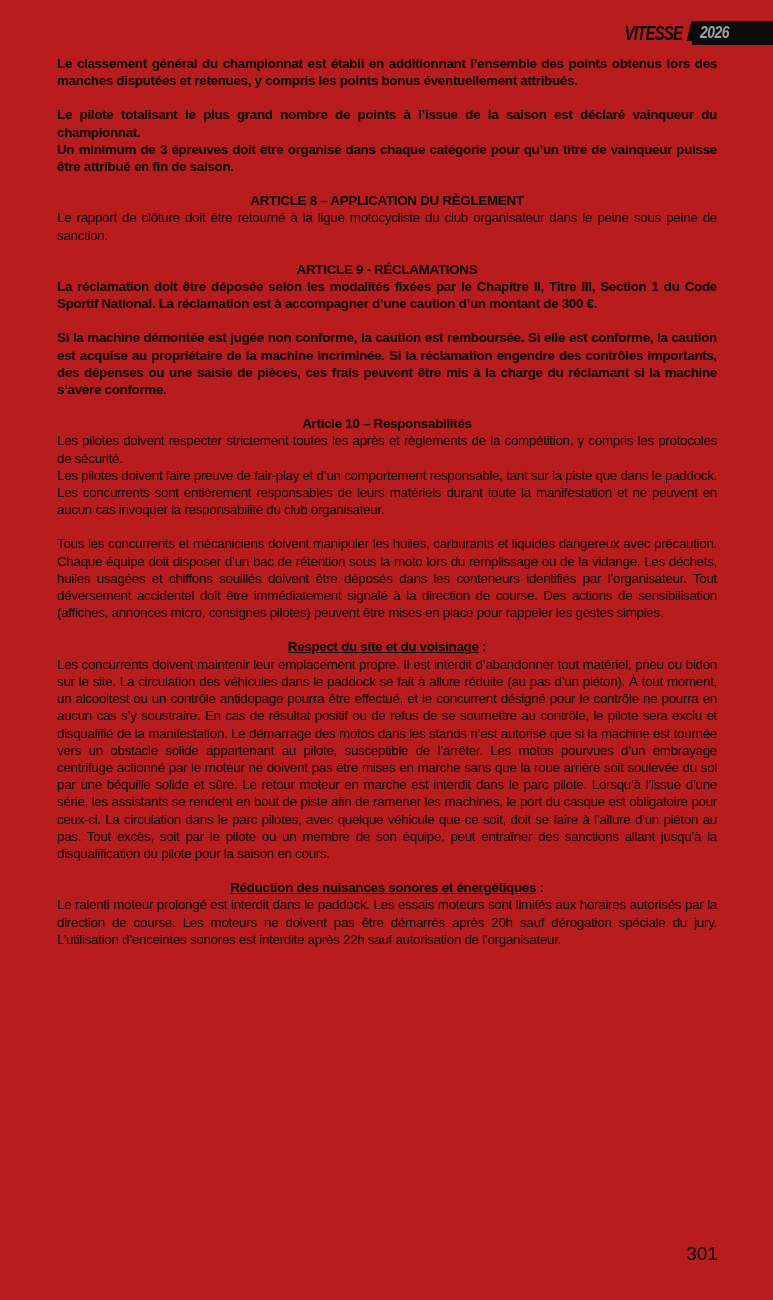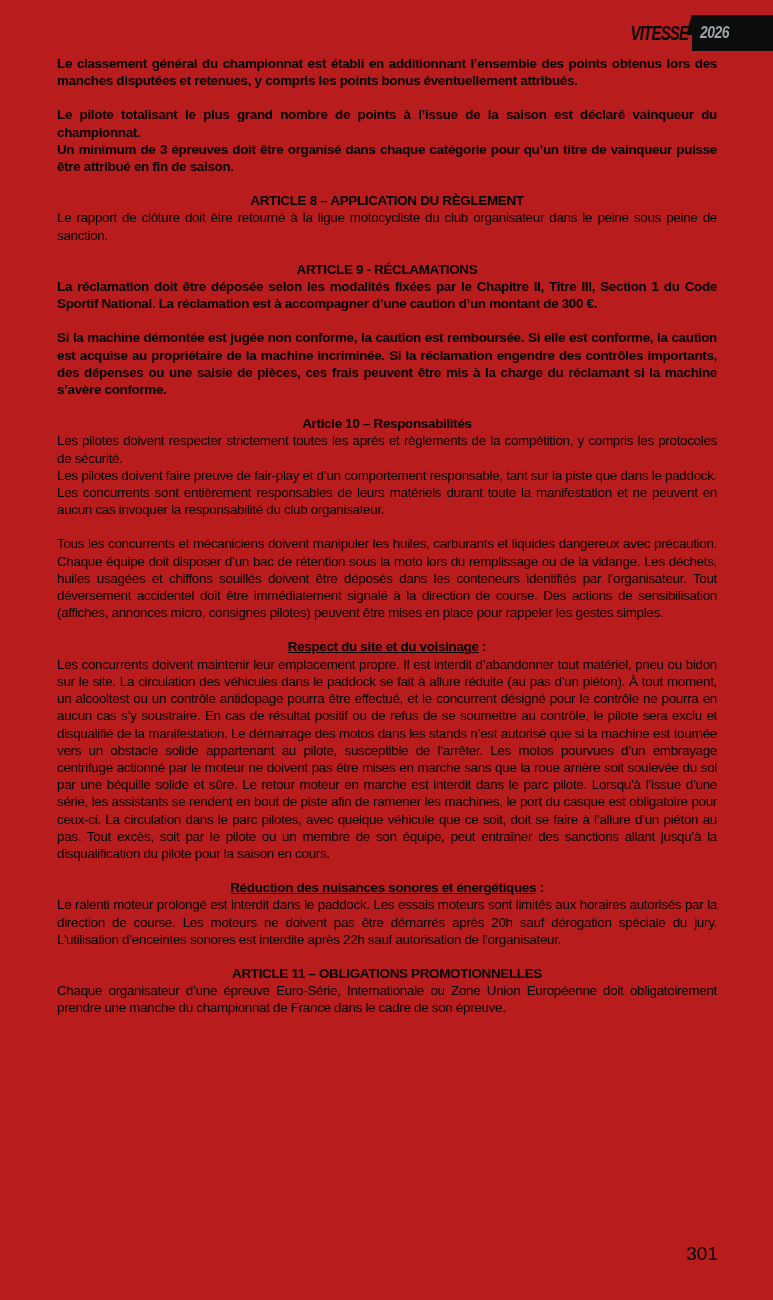--- a/index.html
+++ b/index.html
@@ -14,22 +14,22 @@
   .masthead {
     position:absolute; top:23px; left:0; width:100%; height:20px;
     display:flex; align-items:center; justify-content:flex-end;
   }
   .logo-wordmark {
     font-style:italic; font-weight:bold; font-size:21px; line-height:20px;
     letter-spacing:-1.2px; color:#0a0a0a; white-space:nowrap;
     transform:scaleX(0.72); transform-origin:100% 50%;
   }
   .logo-year-bar {
-    position:relative; height:36px; width:81px; background:#0c0c0c;
-    display:flex; align-items:center; padding-left:8px; margin-left:4px;
+    position:relative; height:24px; width:81px; background:#0c0c0c;
+    display:flex; align-items:center; padding-left:8px; margin-left:10px;
   }
   .logo-year-bar::before {
     content:""; position:absolute; left:-3px; top:0; width:8px; height:20px;
     background:#0c0c0c; transform:skewX(-14deg);
   }
   .logo-year {
     font-style:italic; font-weight:bold; font-size:17px; line-height:20px;
     letter-spacing:-0.6px; color:#9ba4a7;
     transform:scaleX(0.82); transform-origin:0 50%;
   }
@@ -100,22 +100,18 @@
     <div class="blk">
       <div class="h"><span class="hu-name">Respect du site et du voisinage</span><span class="hu-colon"> :</span></div>
       <div>Les concurrents doivent maintenir leur emplacement propre. Il est interdit d’abandonner tout matériel, pneu ou bidon sur le site. La circulation des véhicules dans le paddock se fait à allure réduite (au pas d’un piéton). À tout moment, un alcooltest ou un contrôle antidopage pourra être effectué, et le concurrent désigné pour le contrôle ne pourra en aucun cas s’y soustraire. En cas de résultat positif ou de refus de se soumettre au contrôle, le pilote sera exclu et disqualifié de la manifestation. Le démarrage des motos dans les stands n’est autorisé que si la machine est tournée vers un obstacle solide appartenant au pilote, susceptible de l’arrêter. Les motos pourvues d’un embrayage centrifuge actionné par le moteur ne doivent pas être mises en marche sans que la roue arrière soit soulevée du sol par une béquille solide et sûre. Le retour moteur en marche est interdit dans le parc pilote. Lorsqu’à l’issue d’une série, les assistants se rendent en bout de piste afin de ramener les machines, le port du casque est obligatoire pour ceux-ci. La circulation dans le parc pilotes, avec quelque véhicule que ce soit, doit se faire à l’allure d’un piéton au pas. Tout excès, soit par le pilote ou un membre de son équipe, peut entraîner des sanctions allant jusqu’à la disqualification du pilote pour la saison en cours.</div>
     </div>
 
     <div class="blk">
       <div class="h"><span class="hu-name">Réduction des nuisances sonores et énergétiques</span><span class="hu-colon"> :</span></div>
       <div>Le ralenti moteur prolongé est interdit dans le paddock. Les essais moteurs sont limités aux horaires autori­sés par la direction de course. Les moteurs ne doivent pas être démarrés après 20h sauf dérogation spéciale du jury. L’utilisation d’enceintes sonores est interdite après 22h sauf autorisation de l’organisateur.</div>
     </div>
 
-    <div class="blk">
-      <div class="h">ARTICLE 11 – OBLIGATIONS PROMOTIONNELLES</div>
-      <div>Chaque organisateur d’une épreuve Euro-Série, Internationale ou Zone Union Européenne doit obligatoire­ment prendre une manche du championnat de France dans le cadre de son épreuve.</div>
-    </div>
 
   </div>
 
   <div class="pagenum">301</div>
 
 </div>
 
 </body></html>

